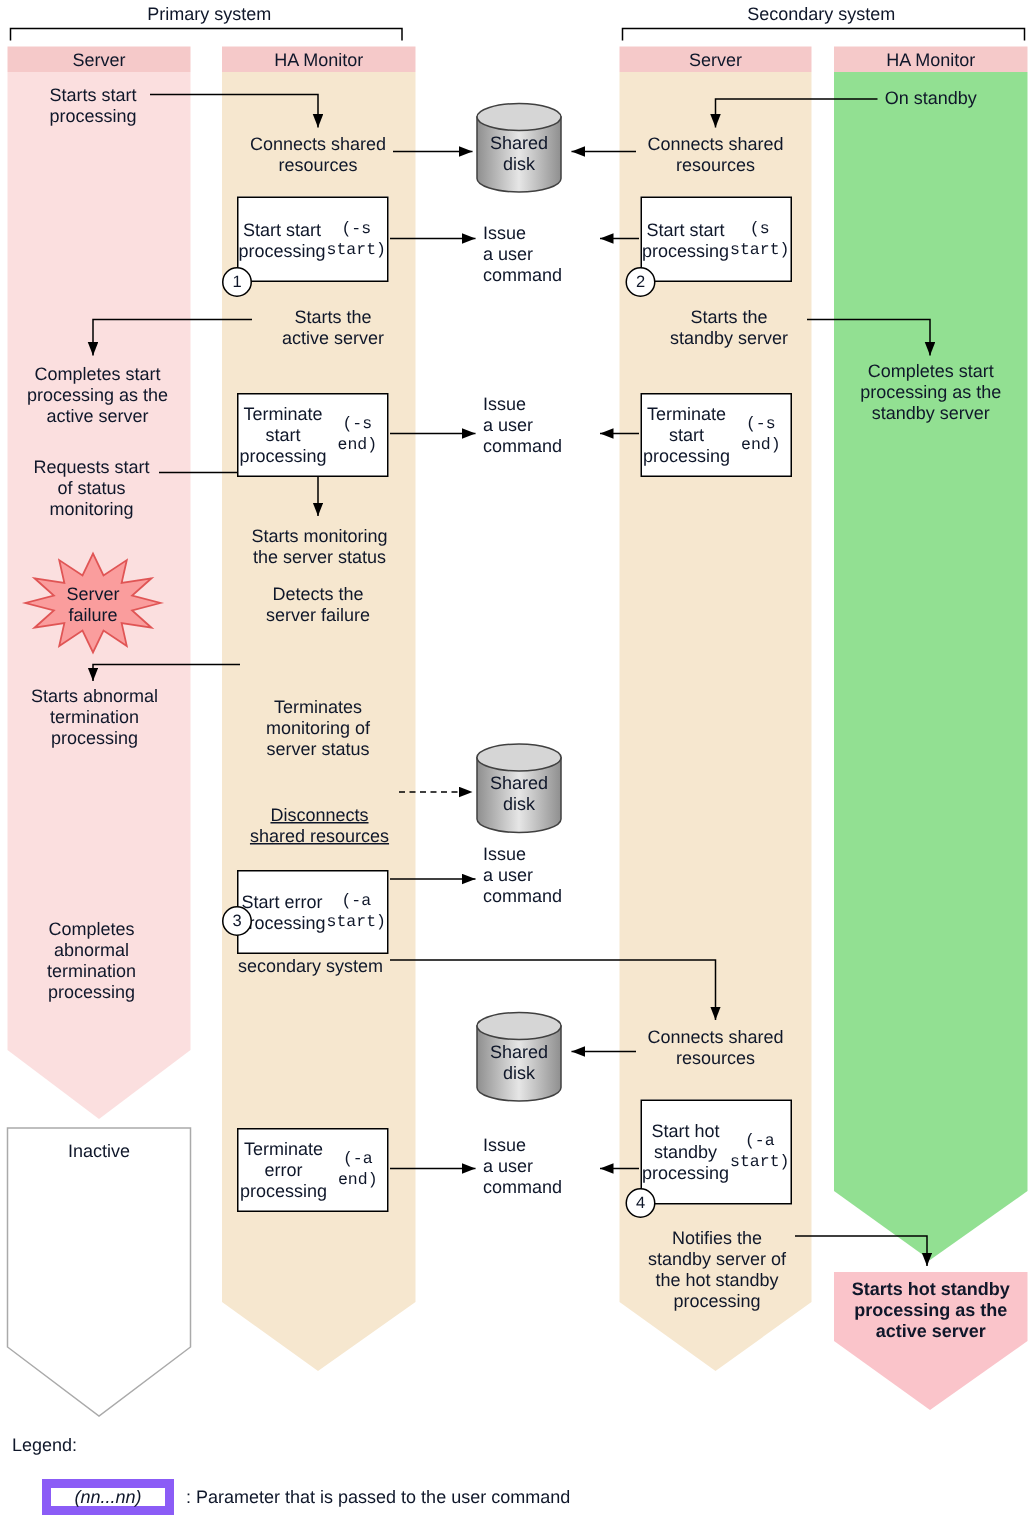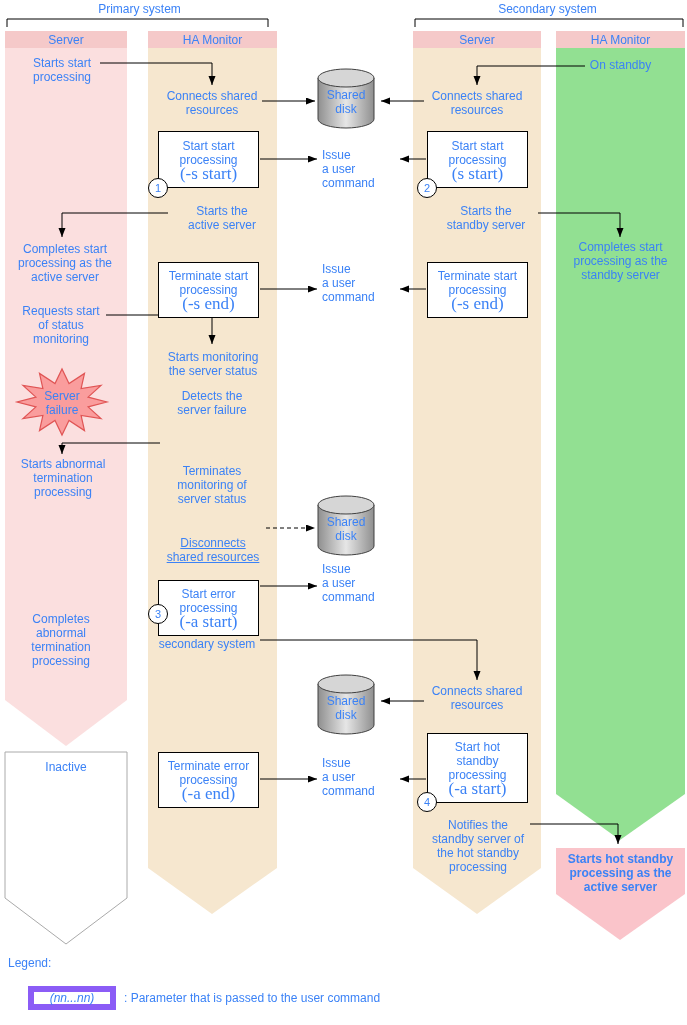--- a/index.html
+++ b/index.html
@@ -1,24 +1,24 @@
 <!DOCTYPE html>
 <html><head>
 <meta charset="utf-8">
 <style>
   html,body{margin:0;padding:0;background:#fff;}
   .stage{position:relative;width:687px;height:1025px;background:#fff;
-         font-family:"Liberation Sans",sans-serif;font-size:12px;color:#3b82f6;overflow:hidden;}
+         font-family:"Liberation Sans",sans-serif;font-size:12px;color:#0f172a;overflow:hidden;}
   .stage svg{position:absolute;left:0;top:0;}
   .t{position:absolute;line-height:14px;text-align:center;white-space:pre-line;}
   .tl{text-align:left;}
   .box{position:absolute;background:#fff;border:1px solid #000;box-sizing:border-box;
-       display:flex;flex-direction:column;justify-content:center;align-items:center;text-align:center;}
+       display:flex;flex-direction:row;justify-content:center;align-items:center;text-align:center;}
   .box .lbl{display:block;line-height:14px;white-space:pre-line;}
-  .box .cmd{display:block;line-height:14px;font-family:Liberation Serif, serif;font-size:17px;}
+  .box .cmd{display:block;line-height:14px;font-family:Liberation Mono, monospace;font-size:11px;}
   .circle{position:absolute;width:20px;height:20px;box-sizing:border-box;border:1px solid #000;
           border-radius:50%;background:#fff;text-align:center;line-height:18px;font-size:11px;}
   .legendbox{position:absolute;left:28px;top:986px;width:88px;height:24px;box-sizing:border-box;
              border:6px solid #8b5cf6;background:#fff;display:flex;align-items:center;justify-content:center;}
   .legendbox span{font-style:italic;}
 </style>
 </head>
 <body>
 
 <div class="stage">

